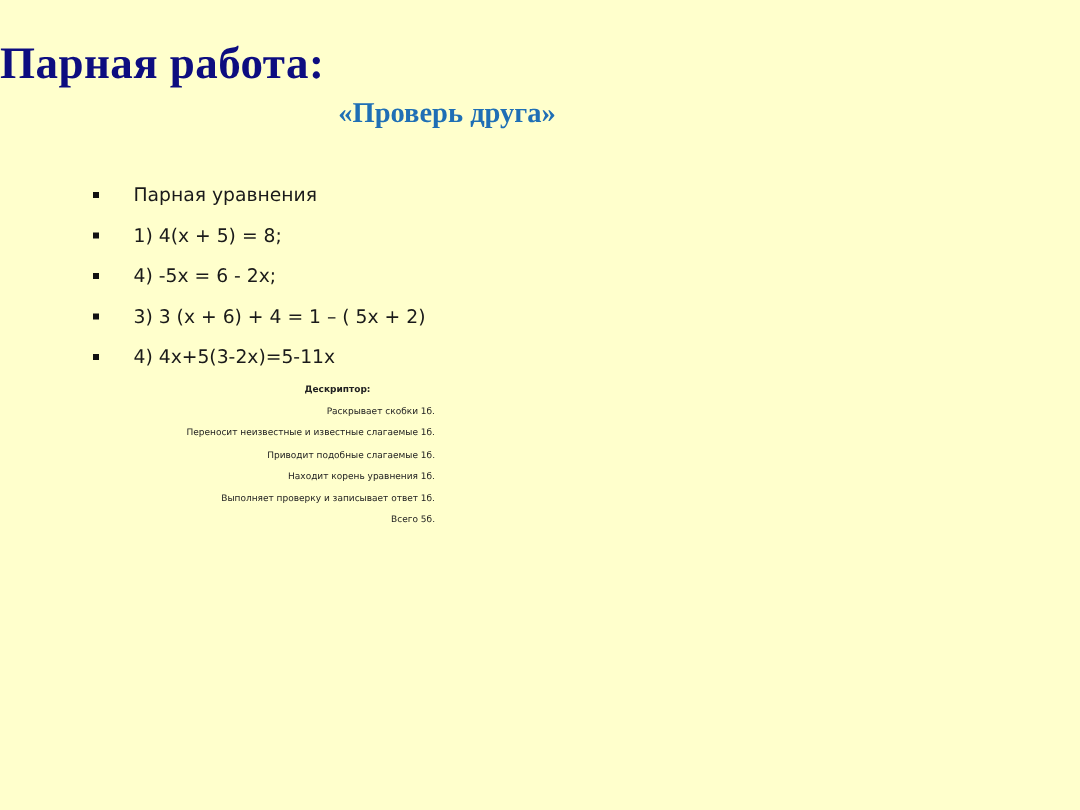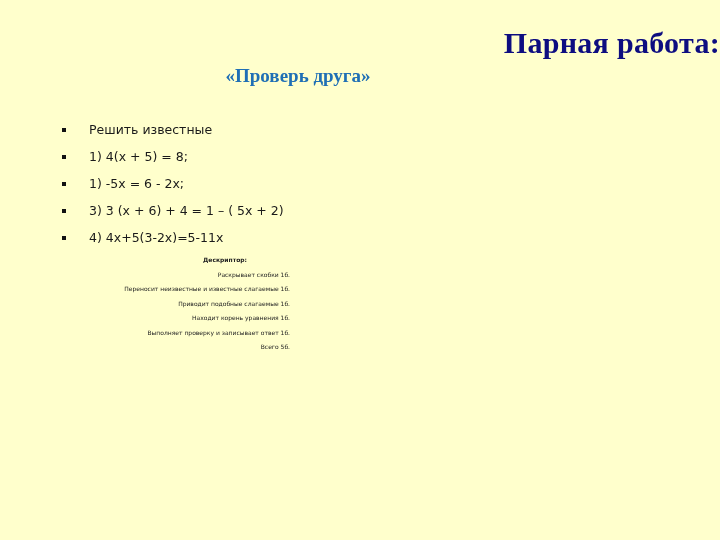--- a/index.html
+++ b/index.html
@@ -18,21 +18,21 @@
       position: absolute;
       left: 0; top: 0;
       width: 720px; height: 540px;
       background: #FFFFCC;
     }
     .title {
       position: absolute;
       left: 0;
       top: 26px;
       width: 720px;
-      text-align: right;
+      text-align: left;
       font-family: "Liberation Serif", serif;
       font-weight: bold;
       font-size: 30px;
       color: #0D0D80;
       line-height: 34px;
       letter-spacing: 0.3px;
     }
     .subtitle {
       position: absolute;
       left: 0;
@@ -102,29 +102,29 @@
 <body>
 
 <div class="slide">
 
   <div class="title">Парная работа:</div>
   <div class="subtitle">«Проверь друга»</div>
 
   <ul class="bullets">
     <li>
       <span class="bullet-mark"></span>
-      <span class="bullet-text">Решить известные</span>
+      <span class="bullet-text">Парная уравнения</span>
     </li>
     <li>
       <span class="bullet-mark"></span>
       <span class="bullet-text">1) 4(x + 5) = 8;</span>
     </li>
     <li>
       <span class="bullet-mark"></span>
-      <span class="bullet-text">1) -5x = 6 - 2x;</span>
+      <span class="bullet-text">4) -5x = 6 - 2x;</span>
     </li>
     <li>
       <span class="bullet-mark"></span>
       <span class="bullet-text">3) 3 (x + 6) + 4 = 1 – ( 5x + 2)</span>
     </li>
     <li>
       <span class="bullet-mark"></span>
       <span class="bullet-text">4) 4x+5(3-2x)=5-11x</span>
     </li>
   </ul>

